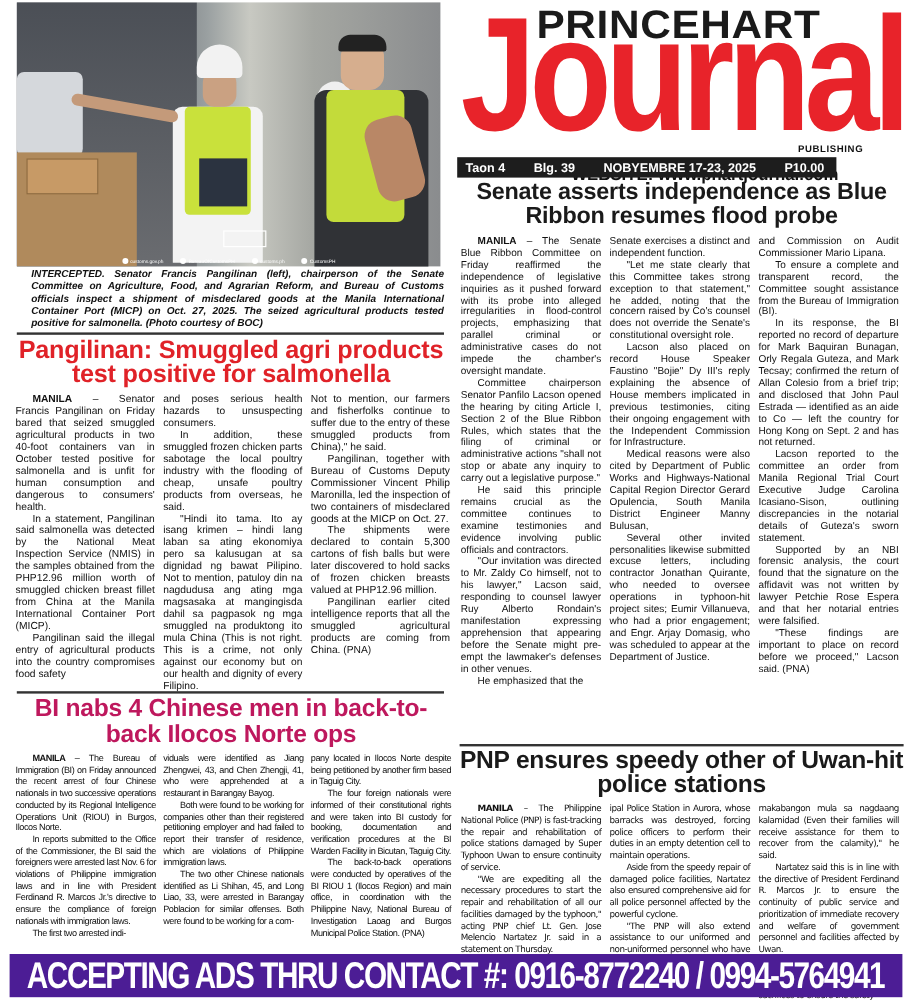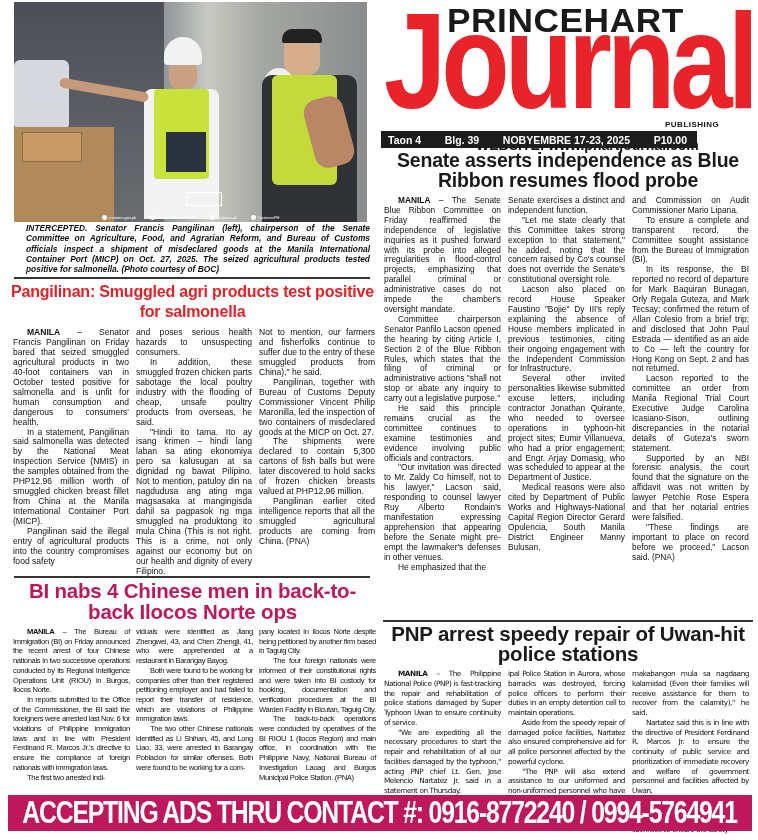--- a/index.html
+++ b/index.html
@@ -43,36 +43,36 @@
   #brand-princehart { left: 447px; top: 4px; width: 305px; font-family: "Liberation Sans", sans-serif; font-weight: 900; font-size: 33px; letter-spacing: 0.5px; color: #1a1a1a; line-height: 34px; text-align: left; transform: scaleX(1.07); transform-origin: left; }
   #brand-journal { left: 384px; top: -8px; font-family: "Liberation Sans", sans-serif; font-weight: bold; font-size: 135px; letter-spacing: -6px; color: #e8232a; line-height: 140px; transform: scaleX(0.83); transform-origin: left top; }
   #website { left: 476px; top: 117px; font-size: 14px; font-weight: bold; color: #111; margin-top: 20px; }
   #publishing { left: 665px; top: 120px; font-size: 8px; font-weight: bold; letter-spacing: 0.5px; color: #111; }
   #infobar { left: 381px; top: 131px; width: 316px; height: 17px; background: #1d1d1d; color: #fff; font-weight: bold; font-size: 10.5px; display: flex; align-items: center; justify-content: space-between; padding: 0 10px 0 7px; }
   #infobar span { white-space: nowrap; }
 
   
   .headline { position: absolute; text-align: center; font-weight: 900; line-height: 1.0; }
   #h-senate { left: 383px; top: 151px; width: 370px; font-size: 19.5px; color: #1a1a1a; letter-spacing: -0.2px; line-height: 19.5px; }
-  #h-pangilinan { left: 10px; top: 282px; width: 365px; font-size: 16px; color: #e02228; line-height: 20px; letter-spacing: -0.2px; }
+  #h-pangilinan { left: 10px; top: 282px; width: 365px; font-size: 21px; color: #e02228; line-height: 20px; letter-spacing: -0.2px; }
   #h-bi { left: 10px; top: 580px; width: 365px; font-size: 20.5px; color: #be185d; line-height: 21px; letter-spacing: -0.2px; }
   #h-pnp { left: 383px; top: 624px; width: 370px; font-size: 20.5px; color: #1a1a1a; line-height: 20px; letter-spacing: -0.2px; }
 
   
   .col { position: absolute; text-align: justify; color: #111; }
   .col p { text-indent: 14px; }
   .col p.cont { text-indent: 0; }
   .col b { font-weight: bold; }
 
   .c-pang { top: 328px; width: 116px; font-size: 8.55px; line-height: 9.95px; }
   .c-senate { top: 196px; width: 117px; font-size: 8.35px; line-height: 9.9px; }
   .c-bi { top: 627px; width: 117px; font-size: 7.6px; line-height: 9.7px; font-family: Liberation Sans, sans-serif; letter-spacing: -0.35px; }
   .c-pnp { top: 669px; width: 117px; font-size: 7.3px; line-height: 9.75px; font-family: "DejaVu Sans", sans-serif; letter-spacing: -0.45px; }
 
-  #ad-banner { left: 8px; top: 795px; width: 744px; height: 36px; background: #be185d; color: #fff; display: flex; align-items: center; justify-content: center; font-family: "Liberation Sans", sans-serif; font-weight: bold; font-size: 31px; letter-spacing: -1.5px; white-space: nowrap; overflow: hidden; }
+  #ad-banner { left: 8px; top: 795px; width: 744px; height: 36px; background: #4c1d95; color: #fff; display: flex; align-items: center; justify-content: center; font-family: "Liberation Sans", sans-serif; font-weight: bold; font-size: 31px; letter-spacing: -1.5px; white-space: nowrap; overflow: hidden; }
   #ad-banner span { display: inline-block; transform: scaleX(0.8); transform-origin: center; }
 </style>
 </head>
 <body>
 
 <div id="photo" class="abs">
   <div class="ph-container"></div>
   <div class="ph-bags"></div>
   <div class="ph-boxes"></div>
   <div class="ph-box2"></div>
@@ -126,21 +126,21 @@
 <div id="infobar" class="abs">
   <span>Taon 4</span>
   <span>Blg.  39</span>
   <span>NOBYEMBRE 17-23, 2025</span>
   <span>P10.00</span>
 </div>
 
 <div id="h-senate" class="headline">Senate asserts independence as Blue Ribbon resumes flood probe</div>
 <div id="h-pangilinan" class="headline">Pangilinan: Smuggled agri products test positive for salmonella</div>
 <div id="h-bi" class="headline">BI nabs 4 Chinese men in back-to-back Ilocos Norte ops</div>
-<div id="h-pnp" class="headline">PNP arrest speedy repair of Uwan-hit police stations</div>
+<div id="h-pnp" class="headline">PNP ensures speedy other of Uwan-hit police stations</div>
 
 <div class="col c-pang" style="left:13px;">
     <p><b>MANILA</b> – Senator Francis Pangilinan on Friday bared that seized smuggled agricultural products in two 40-foot containers van in October tested positive for salmonella and is unfit for human consumption and dangerous to consumers' health.</p>
     <p>In a statement, Pangilinan said salmonella was detected by the National Meat Inspection Service (NMIS) in the samples obtained from the PHP12.96 million worth of smuggled chicken breast fillet from China at the Manila International Container Port (MICP).</p>
     <p>Pangilinan said the illegal entry of agricultural products into the country compromises food safety</p>
   </div>
 <div class="col c-pang" style="left:136px;">
     <p class="cont">and poses serious health hazards to unsuspecting consumers.</p>
     <p>In addition, these smuggled frozen chicken parts sabotage the local poultry industry with the flooding of cheap, unsafe poultry products from overseas, he said.</p>
     <p>"Hindi ito tama. Ito ay isang krimen – hindi lang laban sa ating ekonomiya pero sa kalusugan at sa dignidad ng bawat Pilipino. Not to mention, patuloy din na nagdudusa ang ating mga magsasaka at mangingisda dahil sa pagpasok ng mga smuggled na produktong ito mula China (This is not right. This is a crime, not only against our economy but on our health and dignity of every Filipino.</p>
@@ -156,22 +156,22 @@
     <p><b>MANILA</b> – The Senate Blue Ribbon Committee on Friday reaffirmed the independence of legislative inquiries as it pushed forward with its probe into alleged irregularities in flood-control projects, emphasizing that parallel criminal or administrative cases do not impede the chamber's oversight mandate.</p>
     <p>Committee chairperson Senator Panfilo Lacson opened the hearing by citing Article I, Section 2 of the Blue Ribbon Rules, which states that the filing of criminal or administrative actions "shall not stop or abate any inquiry to carry out a legislative purpose."</p>
     <p>He said this principle remains crucial as the committee continues to examine testimonies and evidence involving public officials and contractors.</p>
     <p>"Our invitation was directed to Mr. Zaldy Co himself, not to his lawyer," Lacson said, responding to counsel lawyer Ruy Alberto Rondain's manifestation expressing apprehension that appearing before the Senate might pre-empt the lawmaker's defenses in other venues.</p>
     <p>He emphasized that the</p>
   </div>
 <div class="col c-senate" style="left:508px;">
     <p class="cont">Senate exercises a distinct and independent function.</p>
     <p>"Let me state clearly that this Committee takes strong exception to that statement," he added, noting that the concern raised by Co's counsel does not override the Senate's constitutional oversight role.</p>
     <p>Lacson also placed on record House Speaker Faustino "Bojie" Dy III's reply explaining the absence of House members implicated in previous testimonies, citing their ongoing engagement with the Independent Commission for Infrastructure.</p>
+    <p>Medical reasons were also cited by Department of Public Works and Highways-National Capital Region Director Gerard Opulencia, South Manila District Engineer Manny Bulusan,</p>
     <p>Several other invited personalities likewise submitted excuse letters, including contractor Jonathan Quirante, who needed to oversee operations in typhoon-hit project sites; Eumir Villanueva, who had a prior engagement; and Engr. Arjay Domasig, who was scheduled to appear at the Department of Justice.</p>
-    <p>Medical reasons were also cited by Department of Public Works and Highways-National Capital Region Director Gerard Opulencia, South Manila District Engineer Manny Bulusan,</p>
   </div>
 <div class="col c-senate" style="left:632px;">
     <p class="cont">and Commission on Audit Commissioner Mario Lipana.</p>
     <p>To ensure a complete and transparent record, the Committee sought assistance from the Bureau of Immigration (BI).</p>
     <p>In its response, the BI reported no record of departure for Mark Baquiran Bunagan, Orly Regala Guteza, and Mark Tecsay; confirmed the return of Allan Colesio from a brief trip; and disclosed that John Paul Estrada — identified as an aide to Co — left the country for Hong Kong on Sept. 2 and has not returned.</p>
     <p>Lacson reported to the committee an order from Manila Regional Trial Court Executive Judge Carolina Icasiano-Sison, outlining discrepancies in the notarial details of Guteza's sworn statement.</p>
     <p>Supported by an NBI forensic analysis, the court found that the signature on the affidavit was not written by lawyer Petchie Rose Espera and that her notarial entries were falsified.</p>
     <p>"These findings are important to place on record before we proceed," Lacson said. (PNA)</p>
   </div>
 

